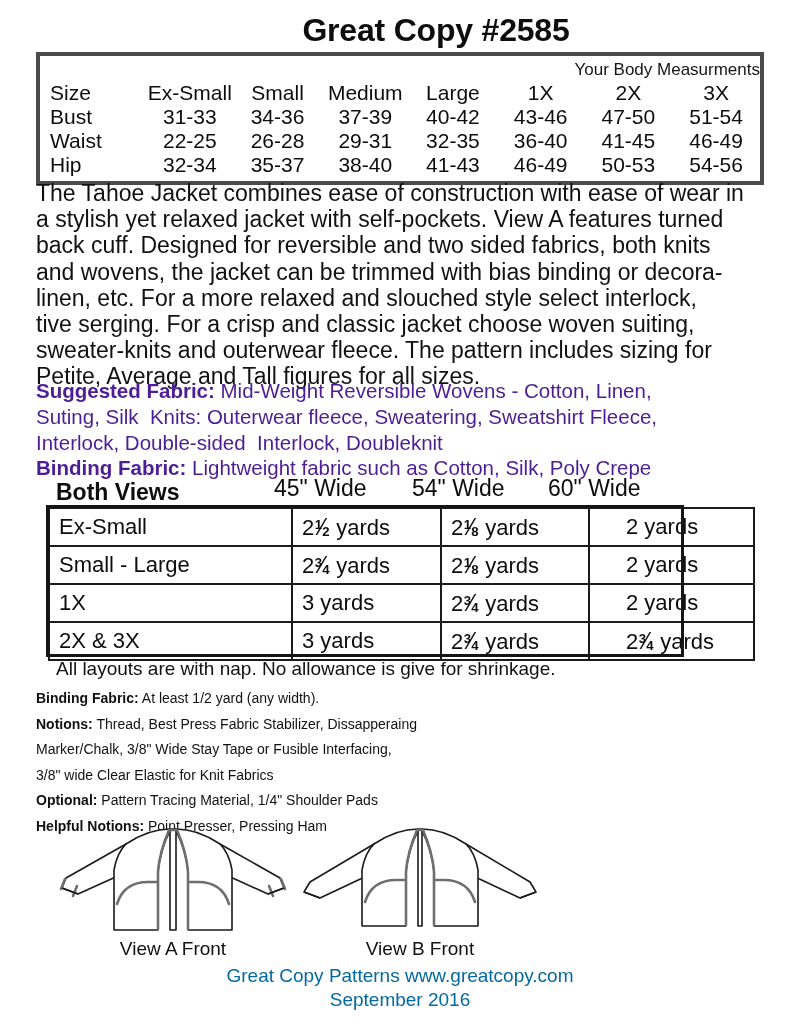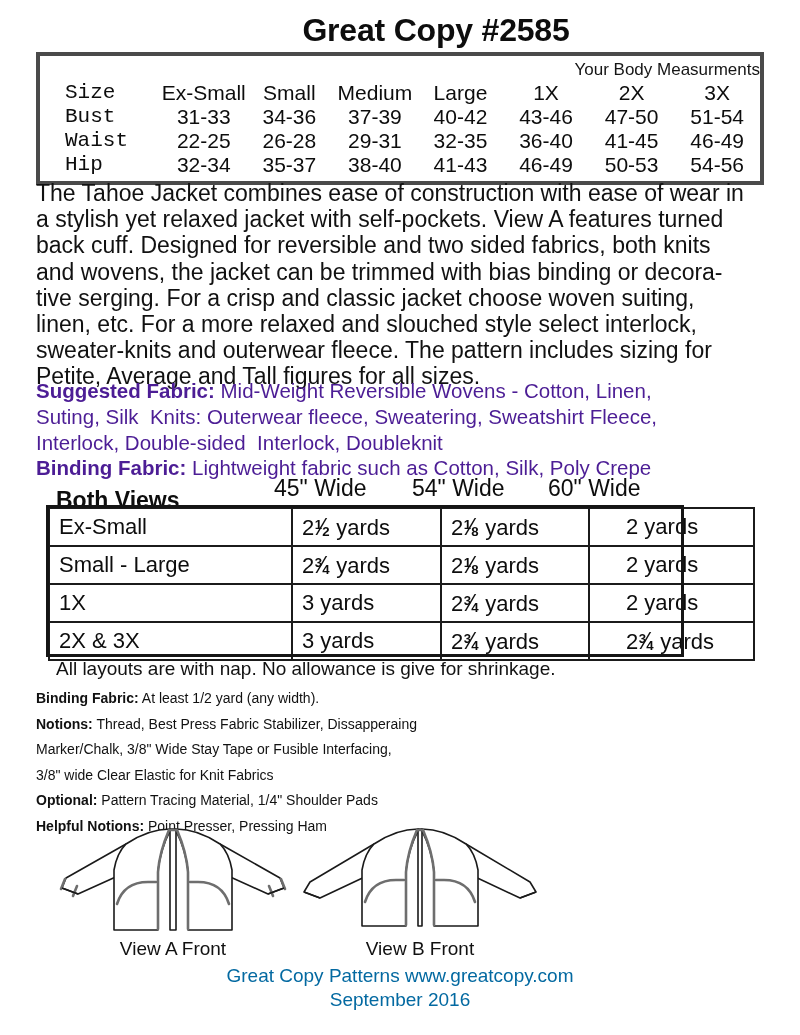--- a/index.html
+++ b/index.html
@@ -64,23 +64,22 @@
   }
   table.measure td {
     font-size: 21px;
     line-height: 1.14;
     padding: 0;
     color: #0d0d0d;
     white-space: nowrap;
   }
   table.measure td.lbl {
     text-align: left;
-    padding-left: 25px;
+    padding-left: 10px;
     width: 96px;
-    font-family: Liberation Mono, monospace;
   }
   table.measure td.val {
     text-align: center;
   }
   table.measure tr.head td {
     font-size: 21px;
   }
 
   
   .desc {
@@ -115,21 +114,21 @@
     width: 640px;
     height: 30px;
   }
   .yard-head span {
     position: absolute;
     font-size: 23px;
     font-weight: bold;
     color: #0d0d0d;
     white-space: nowrap;
   }
-  .yard-head .yh0 { left: 8px;   top: 12px; }
+  .yard-head .yh0 { left: 8px;   top: 4px; }
   .yard-head .yh1 { left: 226px; top: 0; font-weight: normal; font-size: 23px; }
   .yard-head .yh2 { left: 364px; top: 0; font-weight: normal; font-size: 23px; }
   .yard-head .yh3 { left: 500px; top: 0; font-weight: normal; font-size: 23px; }
 
   table.yardage {
     position: absolute;
     left: 48px;
     top: 507px;
     width: 634px;
     border-collapse: collapse;
@@ -298,22 +297,22 @@
         </tr>
       </tbody>
     </table>
   </div>
 
   <div class="desc">
     <span class="ln">The Tahoe Jacket combines ease of construction with ease of wear in</span>
     <span class="ln">a stylish yet relaxed jacket with self-pockets. View A features turned</span>
     <span class="ln">back cuff. Designed for reversible and two sided fabrics, both knits</span>
     <span class="ln">and wovens, the jacket can be trimmed with bias binding or decora-</span>
+    <span class="ln">linen, etc. For a more relaxed and slouched style select interlock,</span>
     <span class="ln">tive serging. For a crisp and classic jacket choose woven suiting,</span>
-    <span class="ln">linen, etc. For a more relaxed and slouched style select interlock,</span>
     <span class="ln">sweater-knits and outerwear fleece. The pattern includes sizing for</span>
     <span class="ln">Petite, Average and Tall figures for all sizes.</span>
   </div>
 
   <div class="fabric">
     <span class="ln"><b>Suggested Fabric:</b><span> Mid-Weight Reversible Wovens - Cotton, Linen,</span></span>
     <span class="ln">Suting, Silk  Knits: Outerwear fleece, Sweatering, Sweatshirt Fleece,</span>
     <span class="ln">Interlock, Double-sided  Interlock, Doubleknit</span>
     <span class="ln"><b>Binding Fabric:</b><span> Lightweight fabric such as Cotton, Silk, Poly Crepe</span></span>
   </div>

